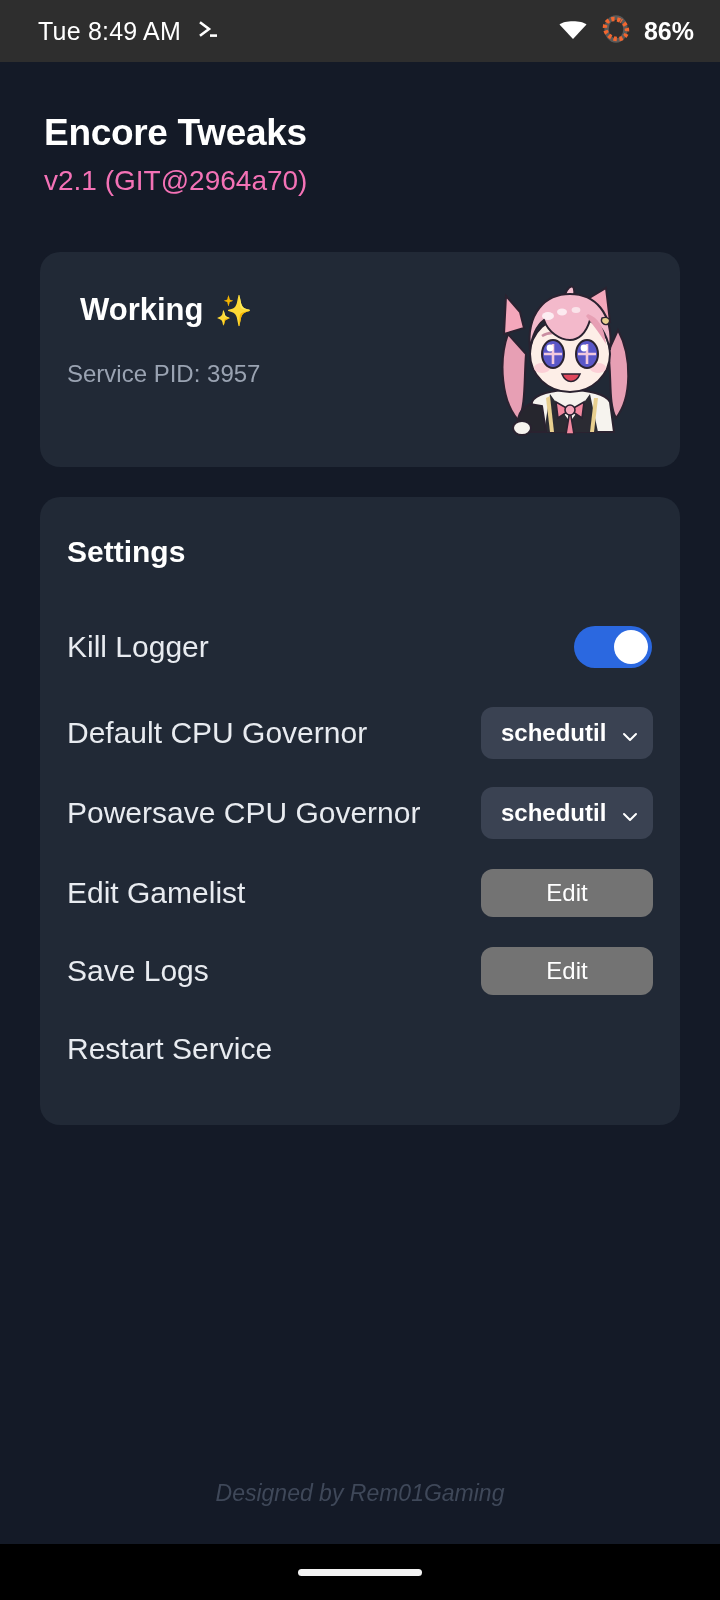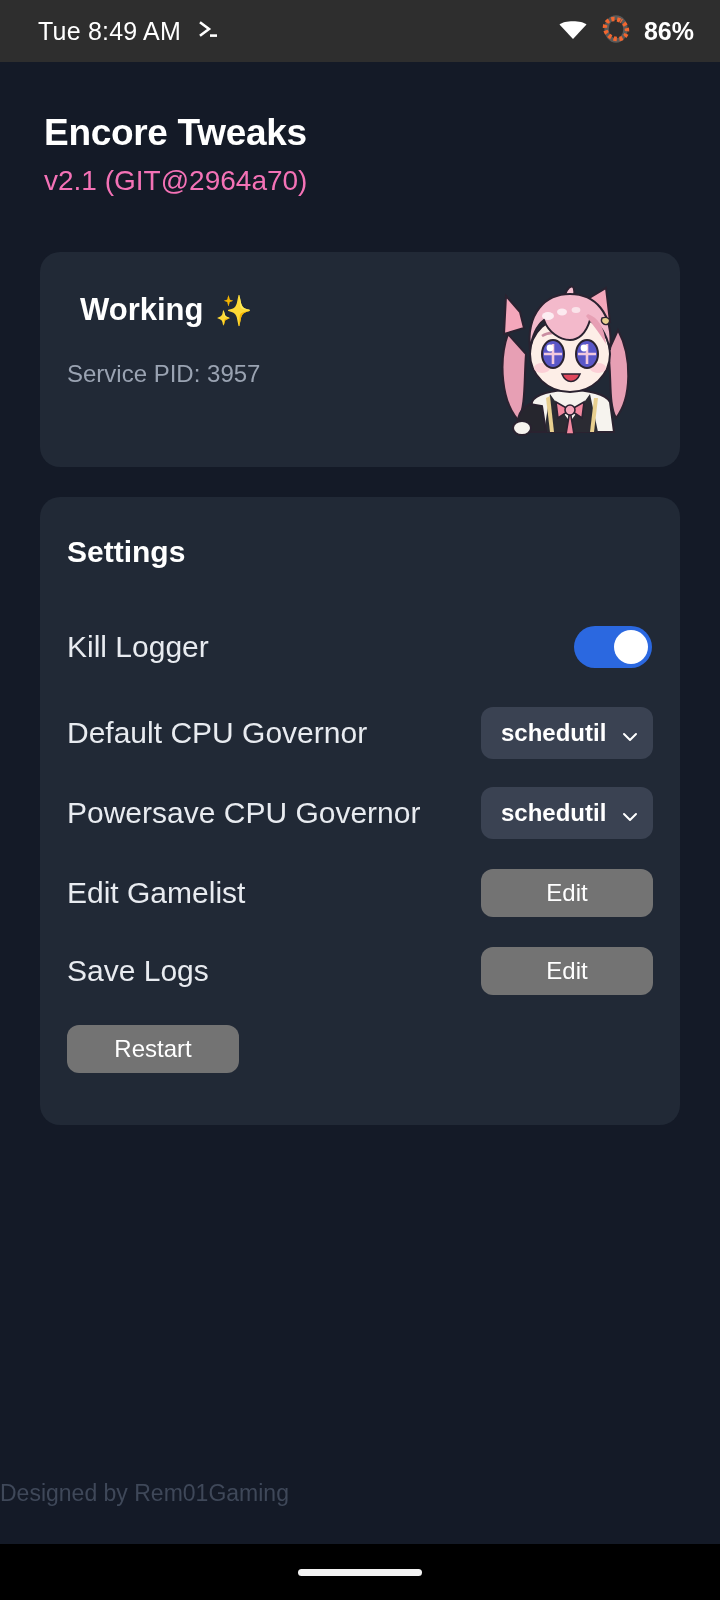--- a/index.html
+++ b/index.html
@@ -85,21 +85,21 @@
     cursor:pointer;
   }
 
   .spacer-8  { height:8px; }
   .spacer-18 { height:18px; }
   .spacer-20 { height:20px; }
 
   
   .footer {
     position:absolute; left:0; right:0; top:1480px;
-    color:#47506110; 
+    text-align:center; color:#47506110;font-style:italic; 
   }
   .footer span { color:#3f4859; font-size:23px; }
 
   
   .navbar {
     position:absolute; left:0; bottom:0; width:720px; height:56px;
     background:#000000; display:flex; align-items:center; justify-content:center;
   }
   .gesture-pill { width:124px; height:7px; border-radius:4px; background:#f2f2f2; }
 </style>
@@ -243,21 +243,21 @@
     </div>
     <div class="spacer-18"></div>
 
     <div class="row">
       <span class="row-label">Save Logs</span>
       <button class="btn">Edit</button>
     </div>
     <div class="spacer-18"></div>
 
     <div class="row">
-      <button class="btn">Restart</button>
+      <span class="row-label">Restart Service</span>
     </div>
   </div>
 
   <div class="footer">
     <span>Designed by Rem01Gaming</span>
   </div>
 
   <div class="navbar">
     <div class="gesture-pill"></div>
   </div>

